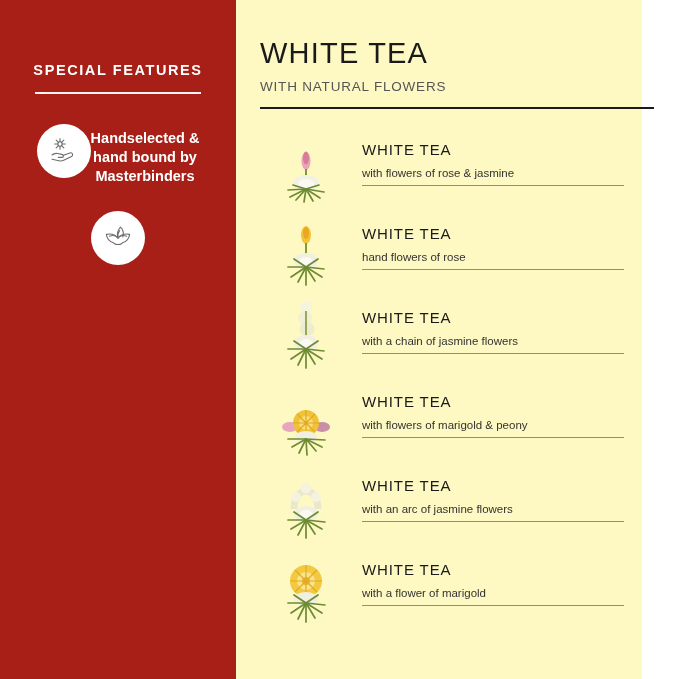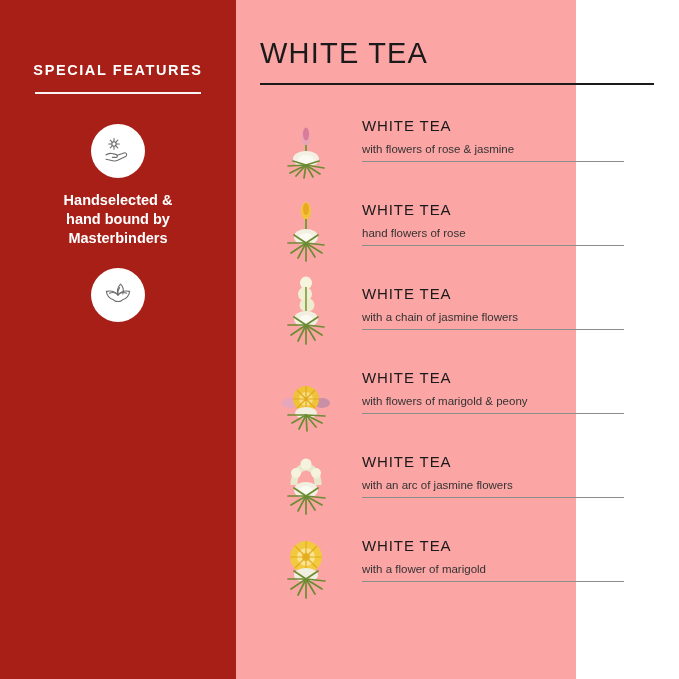--- a/index.html
+++ b/index.html
@@ -4,23 +4,23 @@
 <style>
   * { box-sizing: border-box; margin: 0; padding: 0; }
   html, body {
     width: 679px; height: 679px;
     background: #ffffff;
     font-family: "Liberation Sans", sans-serif;
     overflow: hidden;
   }
   .page {
     position: relative;
-    width: 576px; height: 679px;
-    display: flex;
-    background: #fca5a5;
+    width: 642px; height: 679px;
+    display: flex;
+    background: #fef9c3;
   }
 
   
   .sidebar {
     width: 236px;
     height: 679px;
     background: #a71f16;
     color: #ffffff;
     padding: 62px 22px 0 22px;
     display: flex;
@@ -38,21 +38,21 @@
   }
   .sidebar-rule {
     width: 166px;
     height: 2px;
     background: #ffffff;
     opacity: .95;
     margin-bottom: 30px;
   }
   .feature {
     display: flex;
-    flex-direction: column;
+    flex-direction: row;
     align-items: center;
     margin-bottom: 20px;
   }
   .feature-icon {
     width: 54px; height: 54px;
     border-radius: 50%;
     background: #ffffff;
     display: flex;
     align-items: center;
     justify-content: center;
@@ -171,20 +171,21 @@
             <path d="M13 22.4c2.4 1.4 5.6 1.4 8 0"></path>
           </g>
         </svg>
       </div>
     </div>
 
   </aside>
 
   <section class="content">
     <h1 class="main-title">WHITE TEA</h1>
+    <div class="main-subtitle">WITH NATURAL FLOWERS</div>
     <div class="title-rule"></div>
 
     <div class="variant-list">
 
       <div class="variant">
         <div class="variant-art">
           <svg width="92" height="84" viewBox="0 0 92 84">
             <g>
               <ellipse cx="46" cy="36" rx="4.5" ry="9" fill="#e8a6b8"></ellipse>
               <ellipse cx="46" cy="33" rx="3" ry="6.5" fill="#d97c98"></ellipse>

